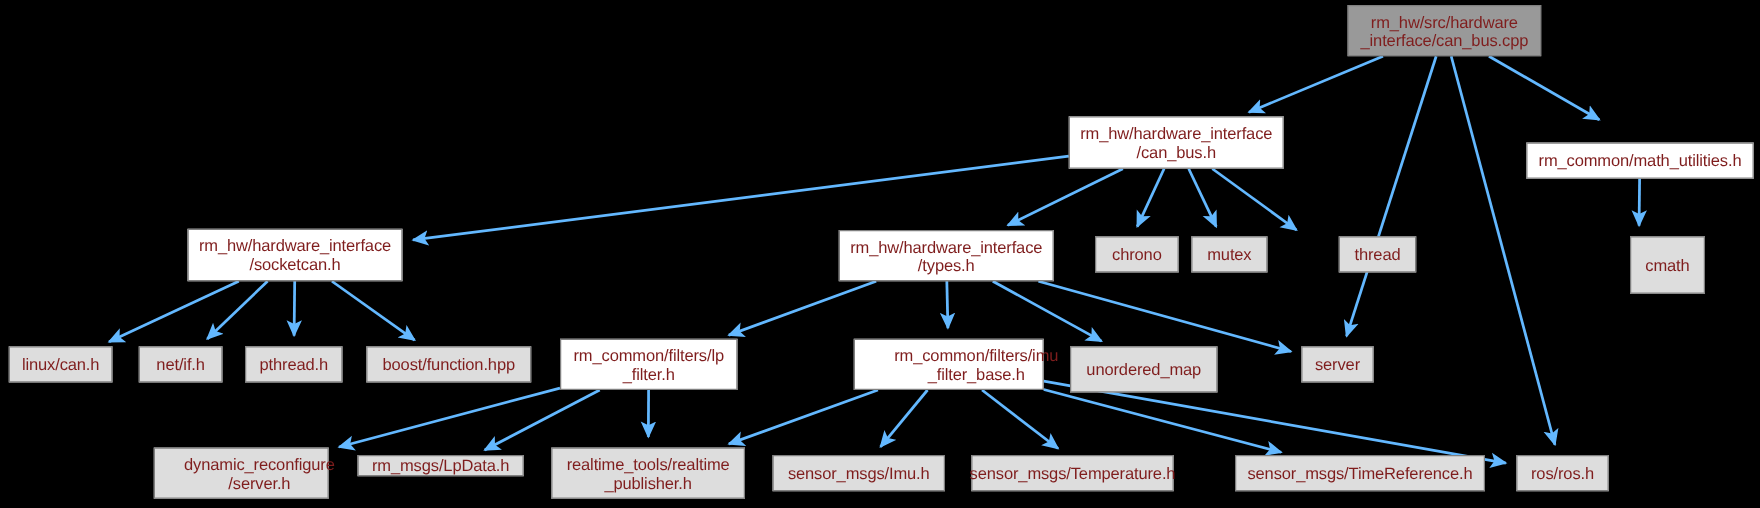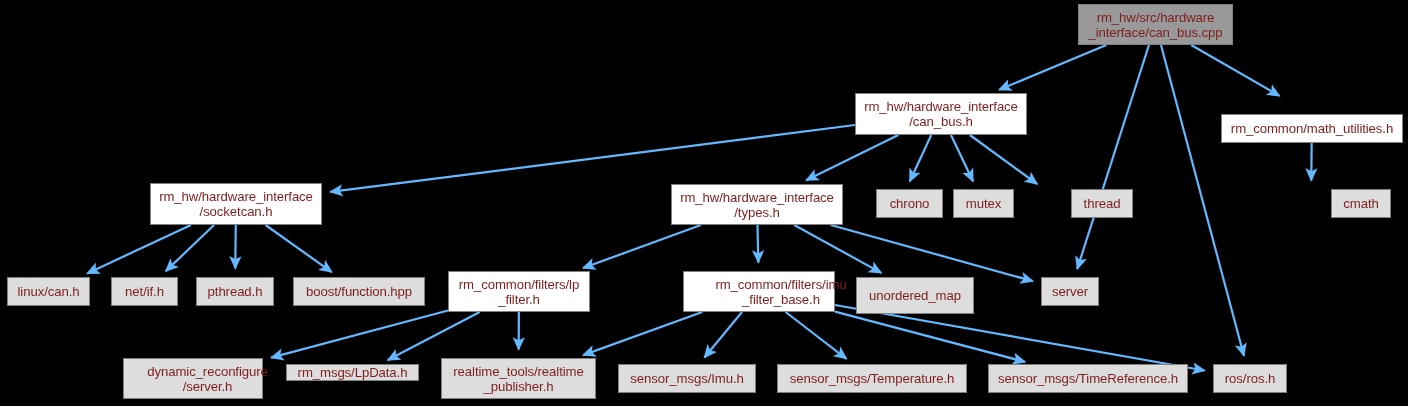--- a/index.html
+++ b/index.html
@@ -96,34 +96,34 @@
       <div class="node header" style="left: 855px; top: 93px; width: 172px; height: 42px;">rm_hw/hardware_interface
 /can_bus.h</div>
       <div class="node header" style="left: 1221px; top: 100px; width: 182px; height: 29px; margin-top: 14px;">rm_common/math_utilities.h</div>
       <div class="node header" style="left: 150px; top: 183px; width: 172px; height: 42px;">rm_hw/hardware_interface
 /socketcan.h</div>
       <div class="node header" style="left: 671px; top: 184px; width: 172px; height: 41px;">rm_hw/hardware_interface
 /types.h</div>
       <div class="node system" style="left: 866px; top: 189px; width: 67px; height: 29px; margin-left: 10px;">chrono</div>
       <div class="node system" style="left: 953px; top: 189px; width: 61px; height: 29px;">mutex</div>
       <div class="node system" style="left: 1071px; top: 189px; width: 62px; height: 29px;">thread</div>
-      <div class="node system" style="left: 1331px; top: 189px; width: 60px; height: 29px; text-align: center;">cmath</div>
+      <div class="node system" style="left: 1304px; top: 189px; width: 60px; height: 46px; text-align: center;">cmath</div>
       <div class="node system" style="left: 7px; top: 277px; width: 83px; height: 29px;">linux/can.h</div>
       <div class="node system" style="left: 111px; top: 277px; width: 67px; height: 29px;">net/if.h</div>
       <div class="node system" style="left: 196px; top: 277px; width: 78px; height: 29px;">pthread.h</div>
       <div class="node system" style="left: 293px; top: 277px; width: 132px; height: 29px;">boost/function.hpp</div>
       <div class="node header" style="left: 448px; top: 271px; width: 142px; height: 41px;">rm_common/filters/lp
 _filter.h</div>
       <div class="node header" style="left: 683px; top: 271px; width: 152px; height: 41px; padding-left: 44px;">rm_common/filters/imu
 _filter_base.h</div>
       <div class="node system" style="left: 856px; top: 277px; width: 118px; height: 37px;">unordered_map</div>
       <div class="node system" style="left: 1041px; top: 277px; width: 58px; height: 29px;">server</div>
       <div class="node system" style="left: 123px; top: 358px; width: 140px; height: 41px; padding-left: 29px;">dynamic_reconfigure
 /server.h</div>
       <div class="node system" style="left: 286px; top: 364px; width: 133px; height: 17px;">rm_msgs/LpData.h</div>
       <div class="node system" style="left: 441px; top: 358px; width: 155px; height: 41px;">realtime_tools/realtime
 _publisher.h</div>
       <div class="node system" style="left: 618px; top: 364px; width: 138px; height: 29px;">sensor_msgs/Imu.h</div>
-      <div class="node system" style="left: 777px; top: 364px; width: 190px; height: 29px;">sensor_msgs/Temperature.h</div>
+      <div class="node system" style="left: 777px; top: 364px; width: 162px; height: 29px;">sensor_msgs/Temperature.h</div>
       <div class="node system" style="left: 988px; top: 364px; width: 200px; height: 29px;">sensor_msgs/TimeReference.h</div>
       <div class="node system" style="left: 1213px; top: 364px; width: 74px; height: 29px;">ros/ros.h</div>
     </div>
 </div>
 
 </body></html>

